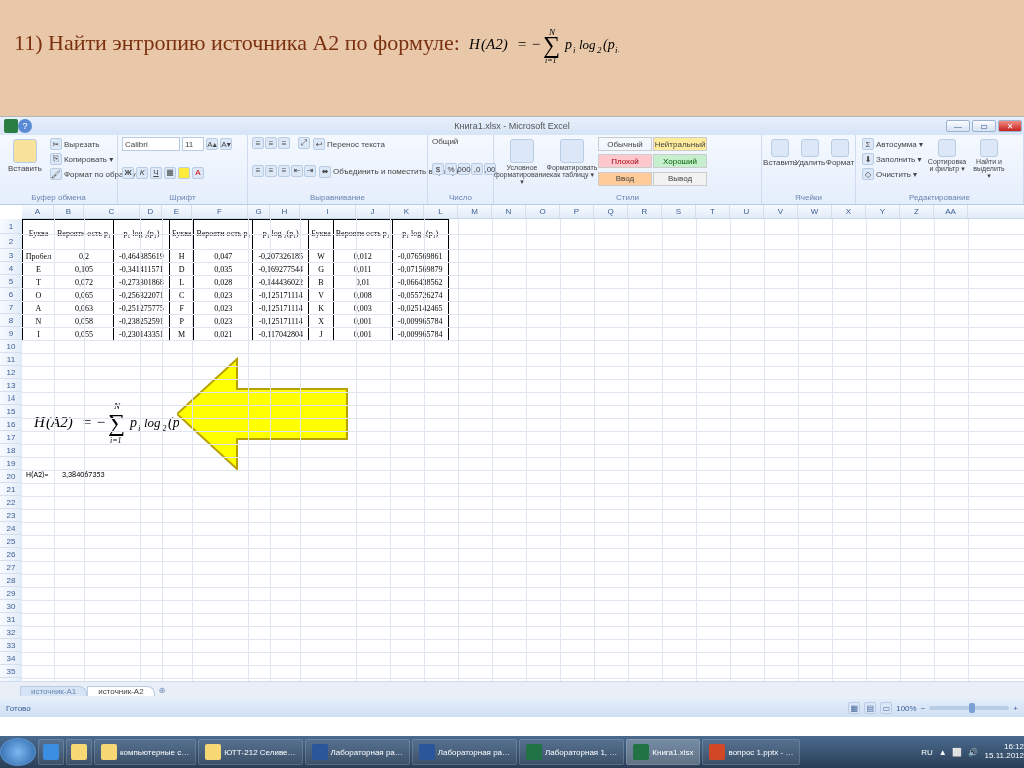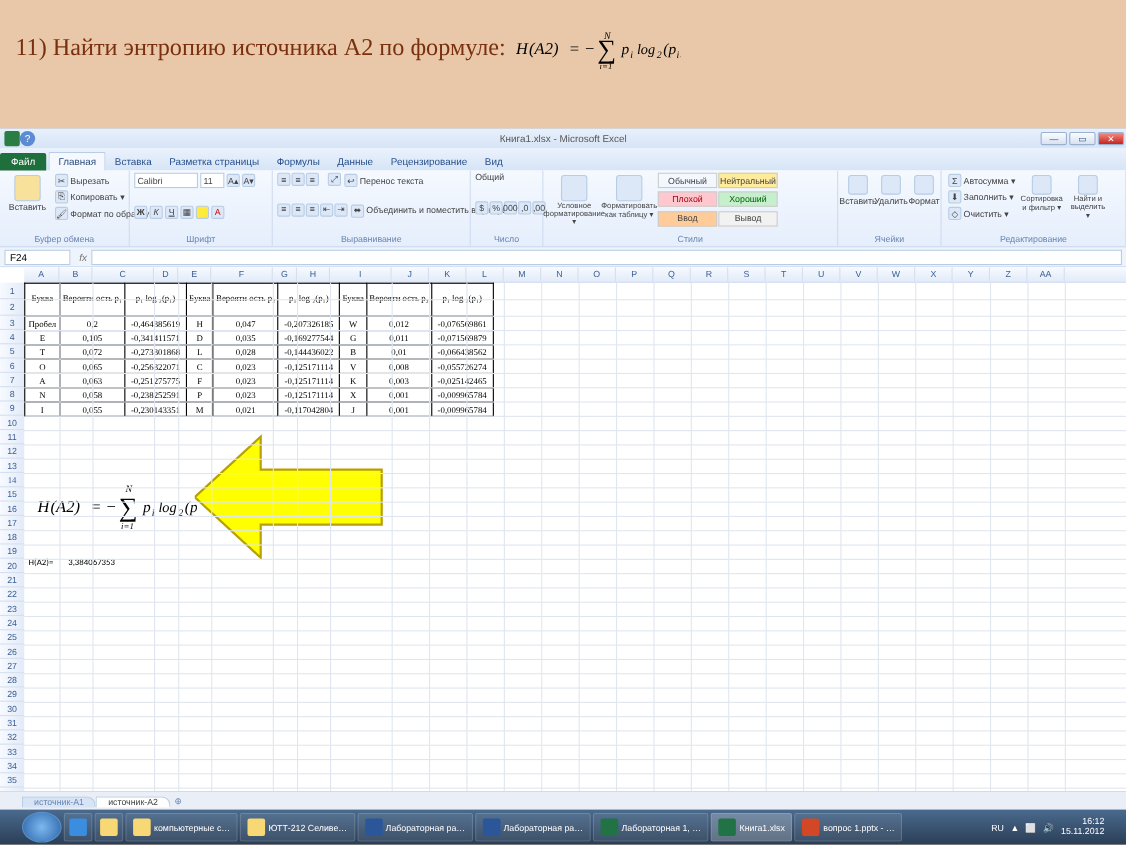--- a/index.html
+++ b/index.html
@@ -48,21 +48,21 @@
   .result{position:absolute;font-size:8px;font-family:Calibri,sans-serif;}
   .formula-img{position:absolute;left:12px;top:178px;width:145px;height:50px;font-family:"Times New Roman",serif;font-style:italic;font-size:14px;display:flex;align-items:center;}
   .arrow{position:absolute;left:155px;top:130px;}
   .sheet-tabs{height:18px;background:#e9eef7;border-top:1px solid #cfdcef;display:flex;align-items:center;font-size:8px;padding-left:20px;gap:0;}
   .sheettab{padding:0 10px;background:#fff;border:1px solid #b8cce4;border-bottom:none;border-radius:0 8px 0 0;color:#444;}
   .sheettab.inactive{background:#d6e4f6;color:#6a86b1;}
   .statusbar{height:18px;background:linear-gradient(#e3edfa,#cfe0f5);display:flex;align-items:center;justify-content:space-between;font-size:8px;color:#3a5e94;padding:0 6px;}
   .zoom{display:flex;align-items:center;gap:4px;}
   .zoom .slider{width:80px;height:4px;background:#b8cce4;border-radius:2px;position:relative;}
   .zoom .slider::after{content:"";position:absolute;left:50%;top:-3px;width:6px;height:10px;background:#7aa0d4;border-radius:2px;}
-  .taskbar{position:absolute;bottom:0;left:0;right:0;height:32px;background:linear-gradient(#4a6a8e,#2a3e56);display:flex;align-items:center;padding:0 20px;gap:2px;}
+  .taskbar{position:absolute;bottom:0;left:0;right:0;height:32px;background:linear-gradient(#4a6a8e,#2a3e56);display:flex;align-items:center;padding:0 0;gap:2px;}
   .startbtn{width:36px;height:28px;background:radial-gradient(circle,#7db8f0,#2a64a8);border-radius:50%;border:1px solid #5a8fc8;}
   .tbitem{height:26px;padding:0 6px;background:rgba(255,255,255,0.08);border:1px solid rgba(255,255,255,0.15);border-radius:2px;display:flex;align-items:center;gap:3px;color:#fff;font-size:8px;max-width:110px;overflow:hidden;white-space:nowrap;}
   .tbicon{width:16px;height:16px;border-radius:2px;flex-shrink:0;}
   .tray{margin-left:auto;display:flex;align-items:center;gap:6px;color:#fff;font-size:8px;}
   .tray .clock{text-align:right;line-height:1.1;}
   .sigma-svg{display:inline-block;vertical-align:middle;}
 </style>
 </head>
 <body>
 
@@ -94,30 +94,20 @@
       <div class="excel-icon"></div>
       <div class="title">Книга1.xlsx - Microsoft Excel</div>
       <div class="helpicon">?</div>
       <div class="winbuttons">
         <div>—</div>
         <div>▭</div>
         <div class="cls">✕</div>
       </div>
     </div>
 
-    <div class="ribbon-tabs">
-      <div class="filetab">Файл</div>
-      <div class="tab active">Главная</div>
-      <div class="tab">Вставка</div>
-      <div class="tab">Разметка страницы</div>
-      <div class="tab">Формулы</div>
-      <div class="tab">Данные</div>
-      <div class="tab">Рецензирование</div>
-      <div class="tab">Вид</div>
-    </div>
 
     <div class="ribbon">
       <div class="group" style="width:118px">
         <div style="display:flex;gap:2px">
           <div class="bigbtn">
               <div class="bigico" style="background:#f8e19a"></div>
               <span>Вставить</span>
             </div>
           <div class="btncol">
             <div class="smallbtn">
@@ -255,25 +245,20 @@
             </div>
           <div class="bigbtn" style="width:40px">
               <div class="bigico" style="width:18px;height:18px"></div>
               <span style="font-size:7px;text-align:center">Найти и выделить ▾</span>
             </div>
         </div>
         <div class="lbl">Редактирование</div>
       </div>
     </div>
 
-    <div class="formula-bar">
-      <div class="namebox">F24</div>
-      <span class="fx">fx</span>
-      <div style="flex:1;height:14px;border:1px solid #b8cce4;background:#fff;margin-right:4px"></div>
-    </div>
 
     <div class="grid-area">
       <div class="colheads" id="colheads">
           <div style="width: 32px;">A</div>
           <div style="width: 30px;">B</div>
           <div style="width: 56px;">C</div>
           <div style="width: 22px;">D</div>
           <div style="width: 30px;">E</div>
           <div style="width: 56px;">F</div>
           <div style="width: 22px;">G</div>

